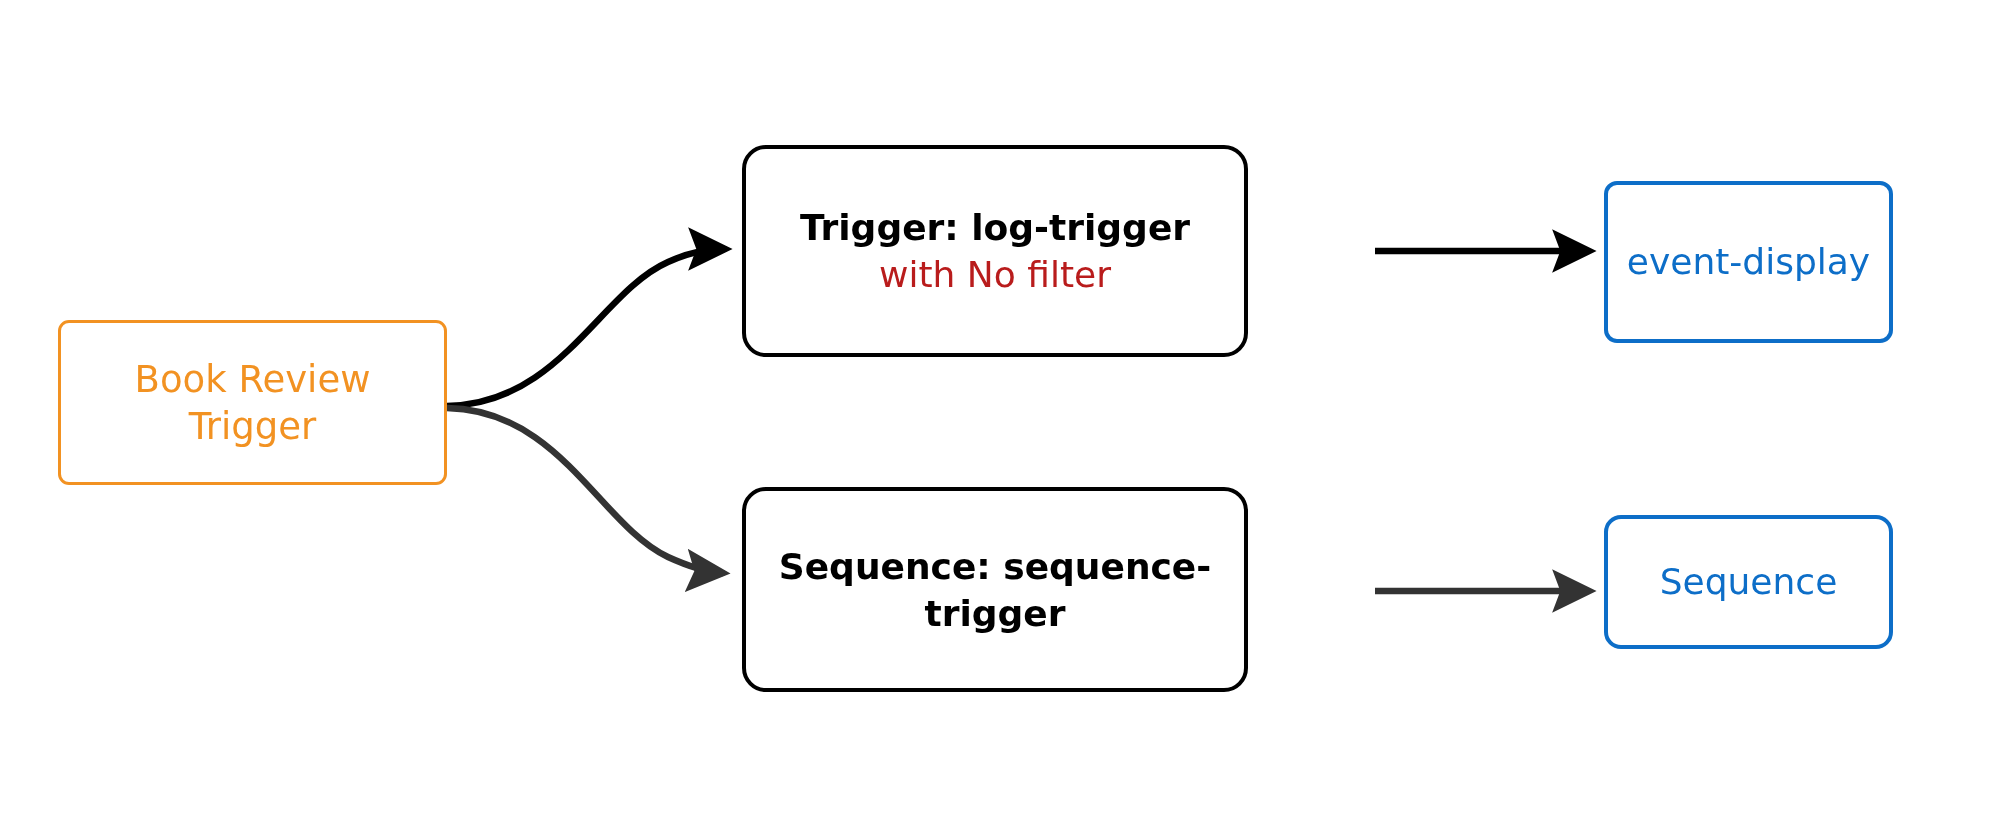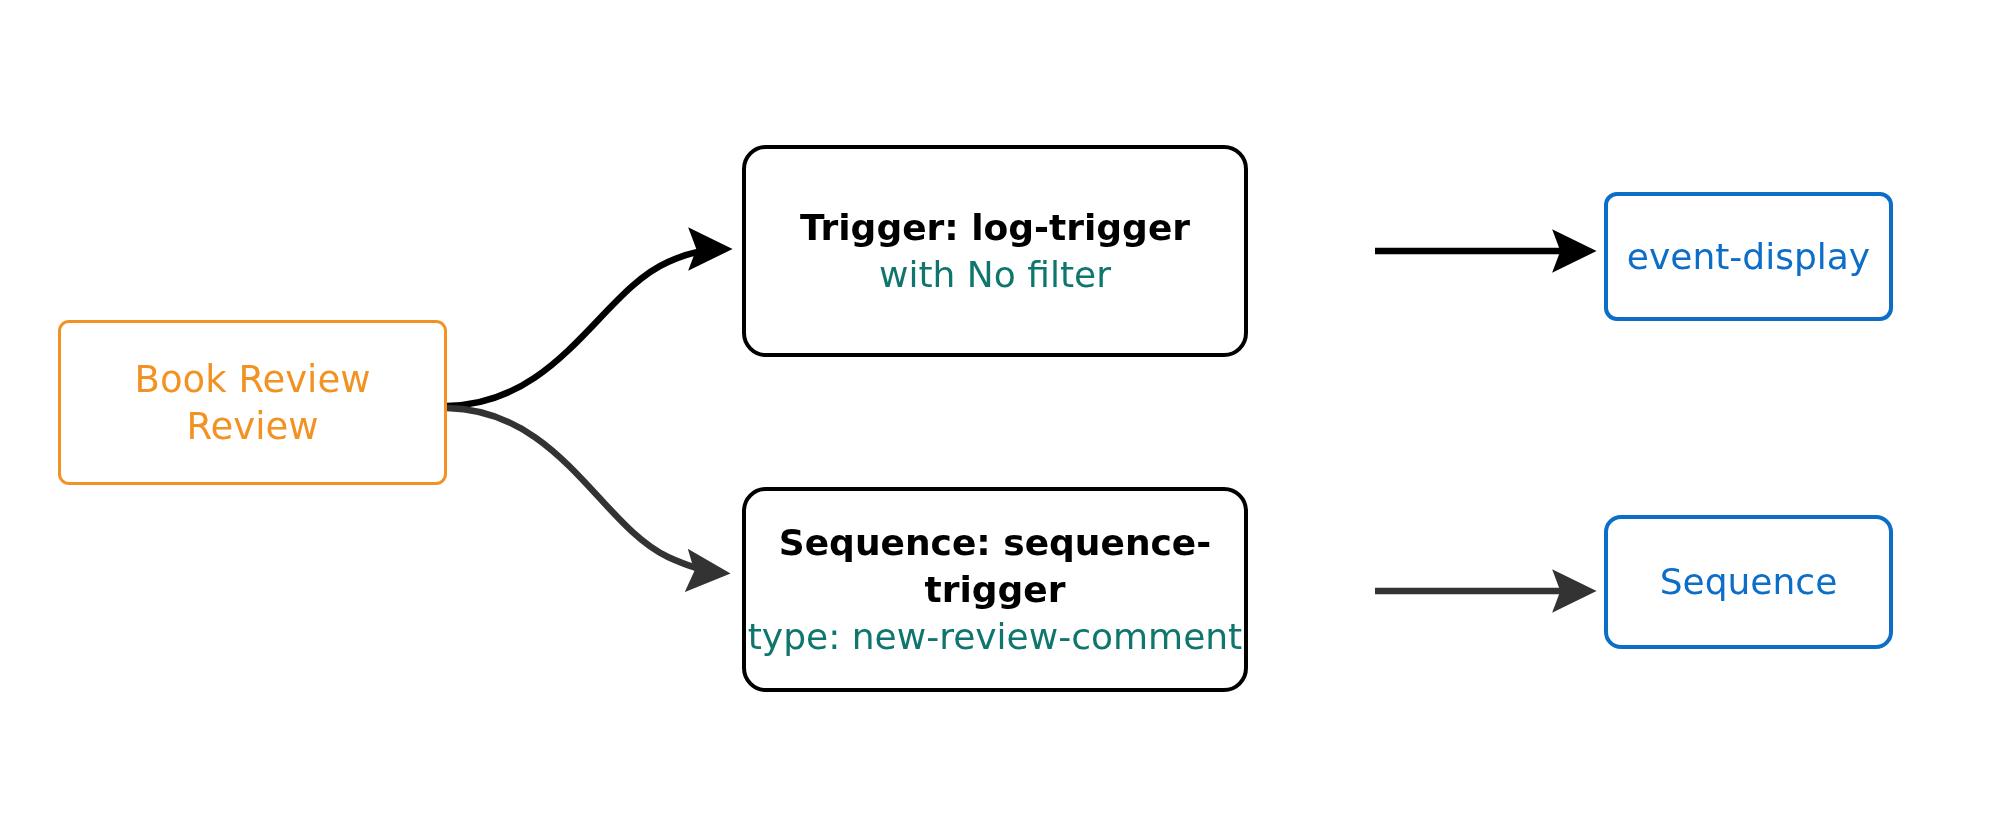--- a/index.html
+++ b/index.html
@@ -67,35 +67,35 @@
     top: 487px;
     height: 205px;
   }
   .trigger-title {
     color: #000000;
     font-size: 36px;
     line-height: 47px;
     font-weight: 700;
   }
   .trigger-sub {
-    color: #0f766e;
+    color: #b91c1c;
     font-size: 36px;
     line-height: 48px;
     font-weight: 400;
   }
   
   .node-endpoint {
     left: 1604px;
     width: 289px;
     border: 4px solid #0d6ec8;
     border-radius: 13px;
   }
   .node-endpoint-event {
-    top: 192px;
-    height: 129px;
+    top: 181px;
+    height: 162px;
   }
   .node-endpoint-sequence {
     top: 515px;
     height: 134px;
     border-radius: 17px;
   }
   .endpoint-label {
     color: #0d6ec8;
     font-size: 36px;
     line-height: 44px;
@@ -121,31 +121,30 @@
 
     <path d="M 447 408 C 560 410 600 525 668 557 C 692 568 708 572 722 573" fill="none" stroke="#333333" stroke-width="6.5" stroke-linecap="round" marker-end="url(#arrow-gray)"></path>
 
     <path d="M 1375 251 L 1588 251" fill="none" stroke="#000000" stroke-width="6.5" stroke-linecap="butt" marker-end="url(#arrow-black)"></path>
 
     <path d="M 1375 591 L 1588 591" fill="none" stroke="#333333" stroke-width="6.5" stroke-linecap="butt" marker-end="url(#arrow-gray)"></path>
   </svg>
 
   <div class="node node-broker">
     <div class="broker-line">Book Review</div>
-    <div class="broker-line">Review</div>
+    <div class="broker-line">Trigger</div>
   </div>
 
   <div class="node node-trigger node-trigger-log">
     <div class="trigger-title">Trigger: log-trigger</div>
     <div class="trigger-sub">with No filter</div>
   </div>
 
   <div class="node node-trigger node-trigger-sequence">
     <div class="trigger-title">Sequence: sequence-trigger</div>
-    <div class="trigger-sub">type: new-review-comment</div>
   </div>
 
   <div class="node node-endpoint node-endpoint-event">
     <div class="endpoint-label">event-display</div>
   </div>
 
   <div class="node node-endpoint node-endpoint-sequence">
     <div class="endpoint-label">Sequence</div>
   </div>
 

